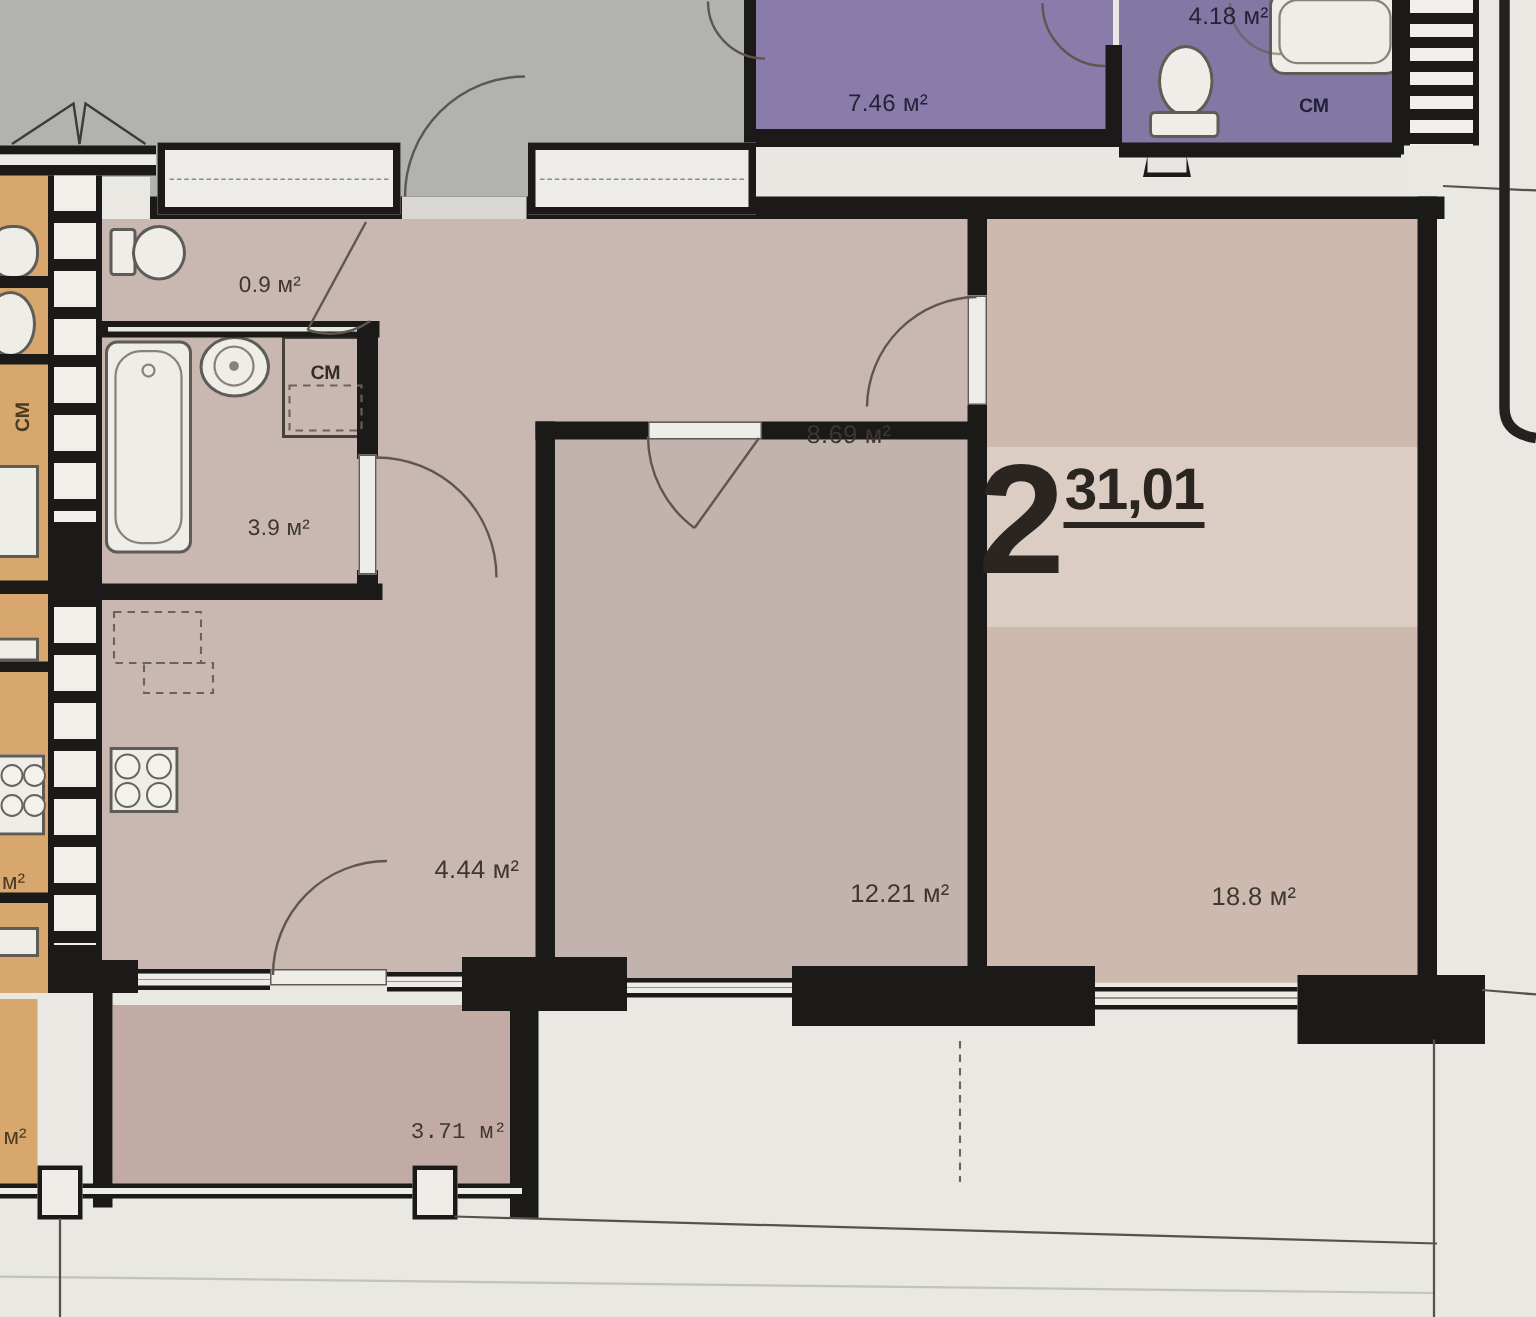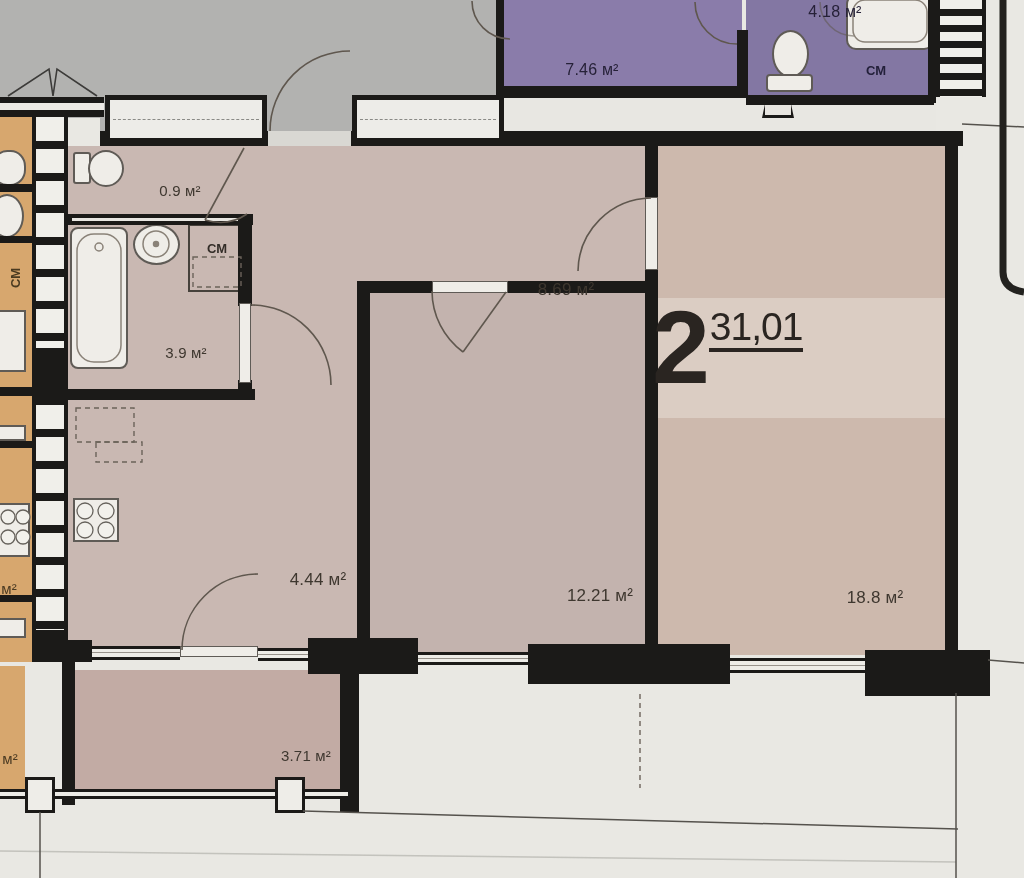--- a/index.html
+++ b/index.html
@@ -22,21 +22,21 @@
           white-space:nowrap;letter-spacing:0.2px;}
   .rlabel.small{font-size:15px;}
   .rlabel.onpurple{color:#262138;font-size:16px;}
   .cm{position:absolute;transform:translate(-50%,-50%);font-size:13px;font-weight:700;color:#332d28;white-space:nowrap;}
   .cm.onpurple{color:#23203a;}
   .cm.vert{transform:translate(-50%,-50%) rotate(-90deg);color:#4a3a20;}
   .partial{position:absolute;transform:translate(-50%,-50%);font-size:15px;color:#4a3a22;white-space:nowrap;}
   #stamp{position:absolute;left:652px;top:300px;width:306px;height:118px;display:flex;
          align-items:flex-start;color:#2a2521;letter-spacing:-1px;}
   #stamp .num2{font-size:104px;line-height:0.92;font-weight:700;}
-  #stamp .frac{display:inline-flex;flex-direction:column;font-size:39px;font-weight:400;line-height:1.02;margin-top:7px;}
+  #stamp .frac{display:inline-flex;flex-direction:column;font-size:39px;font-weight:700;line-height:1.02;margin-top:7px;}
   #stamp .frac .top{border-bottom:4px solid #2a2521;padding:0 1px 1px 1px;}
   #stamp .frac .bot{padding-top:2px;}
   #stamp .total{font-size:39px;font-weight:700;margin-top:26px;margin-left:3px;}
   svg.overlay{position:absolute;left:0;top:0;pointer-events:none;}
 </style>
 </head>
 <body>
 
 <div id="plan">
 
@@ -195,31 +195,31 @@
       <path d="M 40 812 L 40 878"></path>
       <path d="M 962 124 L 1024 127"></path>
       <path d="M 988 660 L 1024 663"></path>
       <path d="M 0 851 L 956 862" opacity="0.25"></path>
     </g>
 
     <path d="M 1003 0 L 1003 272 Q 1003 289 1024 292" stroke="#23221f" stroke-width="7" fill="none"></path>
   </svg>
 
   <div class="rlabel onpurple" style="left:592px;top:70px;">7.46 м²</div>
-  <div class="rlabel onpurple" style="left:819px;top:12px;margin-left:16px;">4.18 м²</div>
+  <div class="rlabel onpurple" style="left:819px;top:12px;">4.18 м²</div>
   <div class="cm onpurple" style="left:876px;top:70px;">СМ</div>
 
   <div class="rlabel small" style="left:180px;top:190px;">0.9 м²</div>
   <div class="cm" style="left:217px;top:248px;">СМ</div>
   <div class="rlabel small" style="left:186px;top:352px;">3.9 м²</div>
   <div class="rlabel" style="left:566px;top:242px;margin-top:48px;">8.69 м²</div>
   <div class="rlabel" style="left:318px;top:580px;">4.44 м²</div>
   <div class="rlabel" style="left:600px;top:596px;">12.21 м²</div>
-  <div class="rlabel" style="left:875px;top:598px;">18.8 м²</div>
-  <div class="rlabel small" style="left:306px;top:755px;">3.71 м²</div>
+  <div class="rlabel" style="left:836px;top:598px;">18.8 м²</div>
+  <div class="rlabel small" style="left:306px;top:755px;font-family:Liberation Mono, monospace;">3.71 м²</div>
 
   <div class="cm vert" style="left:15px;top:278px;">СМ</div>
   <div class="partial" style="left:9px;top:588px;">м²</div>
   <div class="partial" style="left:10px;top:758px;">м²</div>
 
   <div id="stamp">
     <span class="num2">2</span>
     <span class="frac">
       <span class="top">31,01</span>
     </span>

